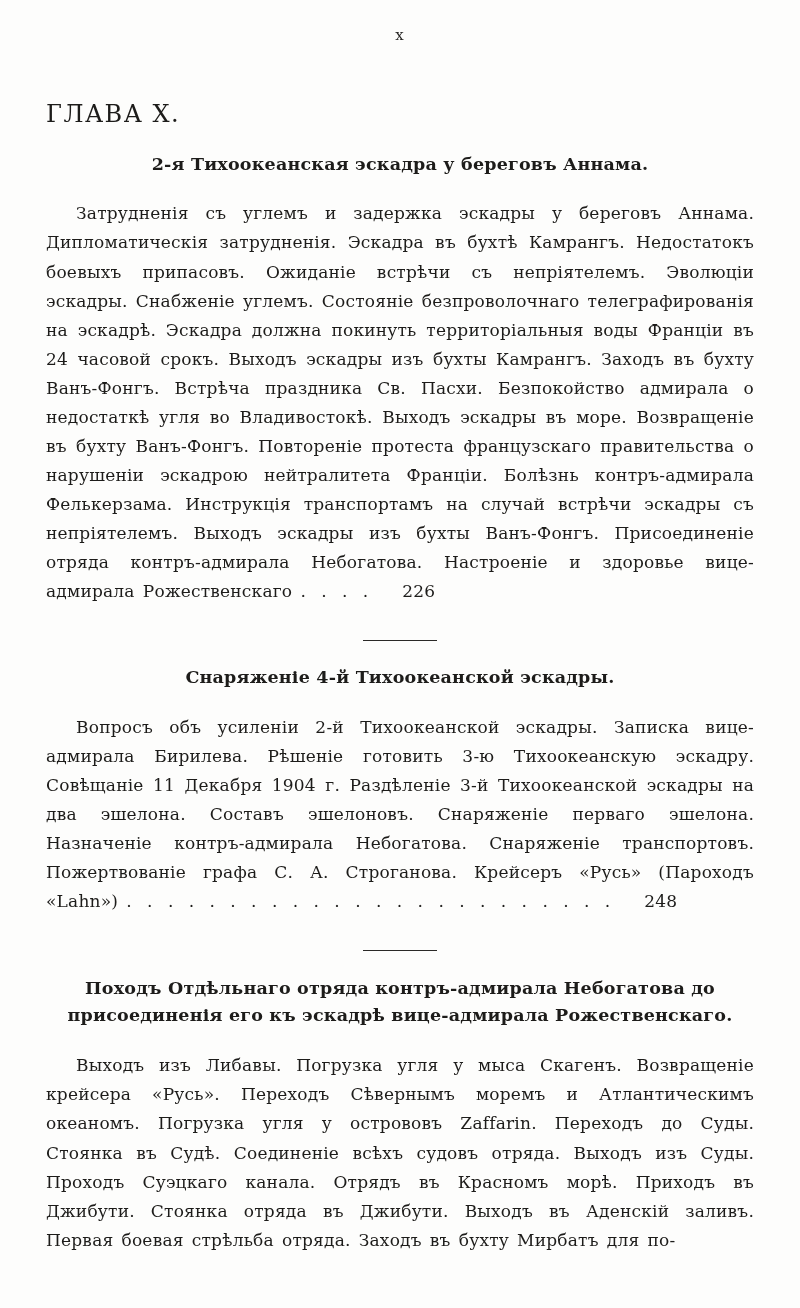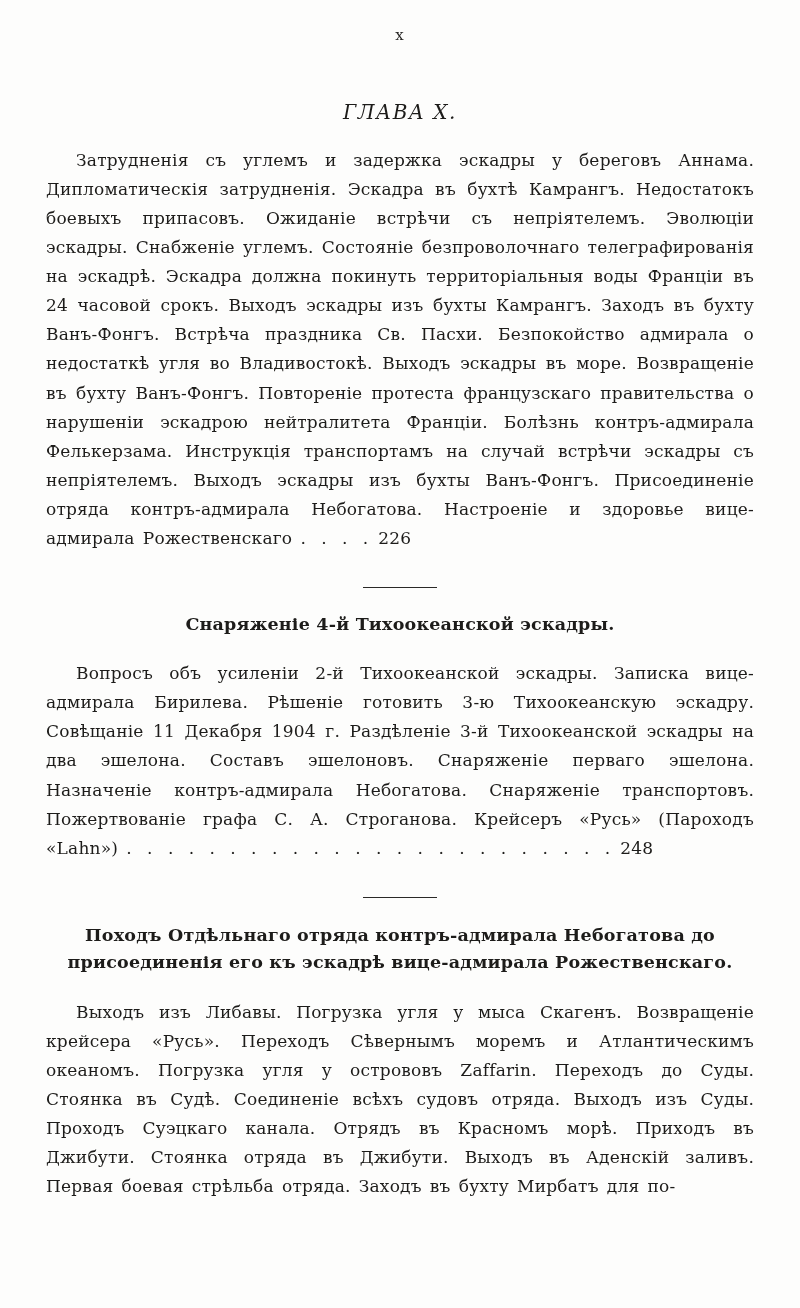--- a/index.html
+++ b/index.html
@@ -18,26 +18,25 @@
     box-sizing: border-box;
     padding: 26px 46px 40px 46px;
   }
   .folio {
     text-align: center;
     font-size: 15px;
     letter-spacing: 1px;
     color: #2a2927;
   }
   .chapter-heading {
-    text-align: center;
-    font-size: 20px;
+    text-align: left;
+    font-size: 24px;
     font-weight: normal;
     letter-spacing: 1.5px;
     margin: 52px 0 0 0;
-    font-style: italic;
   }
   .chapter-heading.first {
     margin-top: 56px;
   }
   .chapter-title {
     text-align: center;
     font-size: 17.5px;
     font-weight: bold;
     margin: 24px 10px 0 10px;
     line-height: 1.45;
@@ -57,38 +56,40 @@
     word-spacing: 2.5px;
     letter-spacing: 0.2px;
   }
   .dot-leader {
     letter-spacing: 2px;
     word-spacing: 6px;
     white-space: normal;
   }
   .page-ref {
     padding-left: 8px;
+    margin-left: 24px;
   }
   .section-divider {
     width: 74px;
     height: 0;
     border: none;
     border-top: 1.6px solid #2a2927;
     margin: 34px auto 0 auto;
   }
 </style>
 </head>
 <body>
 
 <div class="page">
 
   <div class="folio">x</div>
 
   <section>
     <h2 class="chapter-heading first">ГЛАВА X.</h2>
+    <h3 class="chapter-title">2-я Тихоокеанская эскадра у береговъ Аннама.</h3>
     <p class="summary"><span>Затрудненія съ углемъ и задержка эскадры у береговъ Аннама. Дипломатическія затрудненія. Эскадра въ бухтѣ Камрангъ. Недостатокъ боевыхъ припасовъ. Ожиданіе встрѣчи съ непріятелемъ. Эволюціи эскадры. Снабженіе углемъ. Состояніе безпроволочнаго телеграфированія на эскадрѣ. Эскадра должна покинуть территоріальныя воды Франціи въ 24 часовой срокъ. Выходъ эскадры изъ бухты Камрангъ. Заходъ въ бухту Ванъ-Фонгъ. Встрѣча праздника Св. Пасхи. Безпокойство адмирала о недостаткѣ угля во Владивостокѣ. Выходъ эскадры въ море. Возвращеніе въ бухту Ванъ-Фонгъ. Повтореніе протеста французскаго правительства о нарушеніи эскадрою нейтралитета Франціи. Болѣзнь контръ-адмирала Фелькерзама. Инструкція транспортамъ на случай встрѣчи эскадры съ непріятелемъ. Выходъ эскадры изъ бухты Ванъ-Фонгъ. Присоединеніе отряда контръ-адмирала Небогатова. Настроеніе и здоровье вице-адмирала Рожественскаго</span> <span class="dot-leader">. . . .</span><span class="page-ref">226</span></p>
   </section>
 
   <hr class="section-divider">
 
   <section>
     <h3 class="chapter-title">Снаряженіе 4-й Тихоокеанской эскадры.</h3>
     <p class="summary"><span>Вопросъ объ усиленіи 2-й Тихоокеанской эскадры. Записка вице-адмирала Бирилева. Рѣшеніе готовить 3-ю Тихоокеанскую эскадру. Совѣщаніе 11 Декабря 1904 г. Раздѣленіе 3-й Тихоокеанской эскадры на два эшелона. Составъ эшелоновъ. Снаряженіе перваго эшелона. Назначеніе контръ-адмирала Небогатова. Снаряженіе транспортовъ. Пожертвованіе графа С. А. Строганова. Крейсеръ «Русь» (Пароходъ «Lahn»)</span> <span class="dot-leader">. . . . . . . . . . . . . . . . . . . . . . . .</span><span class="page-ref">248</span></p>
   </section>
 

